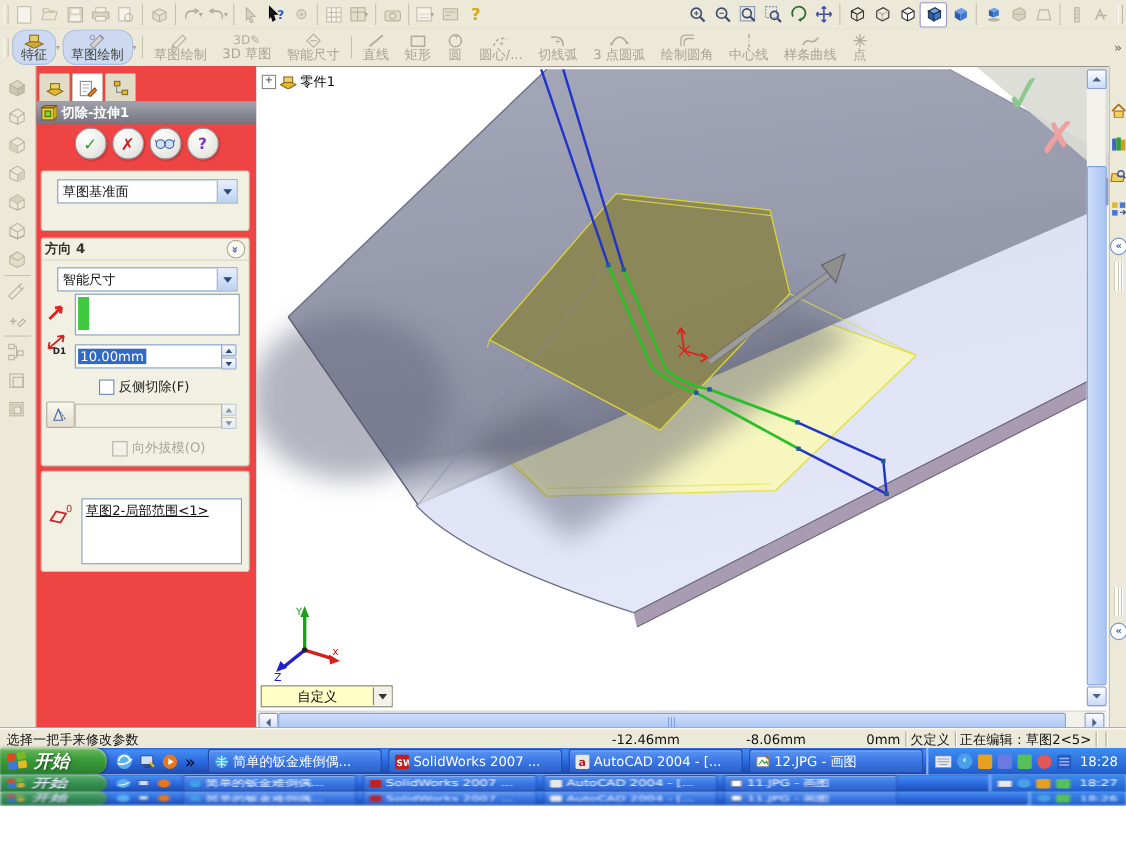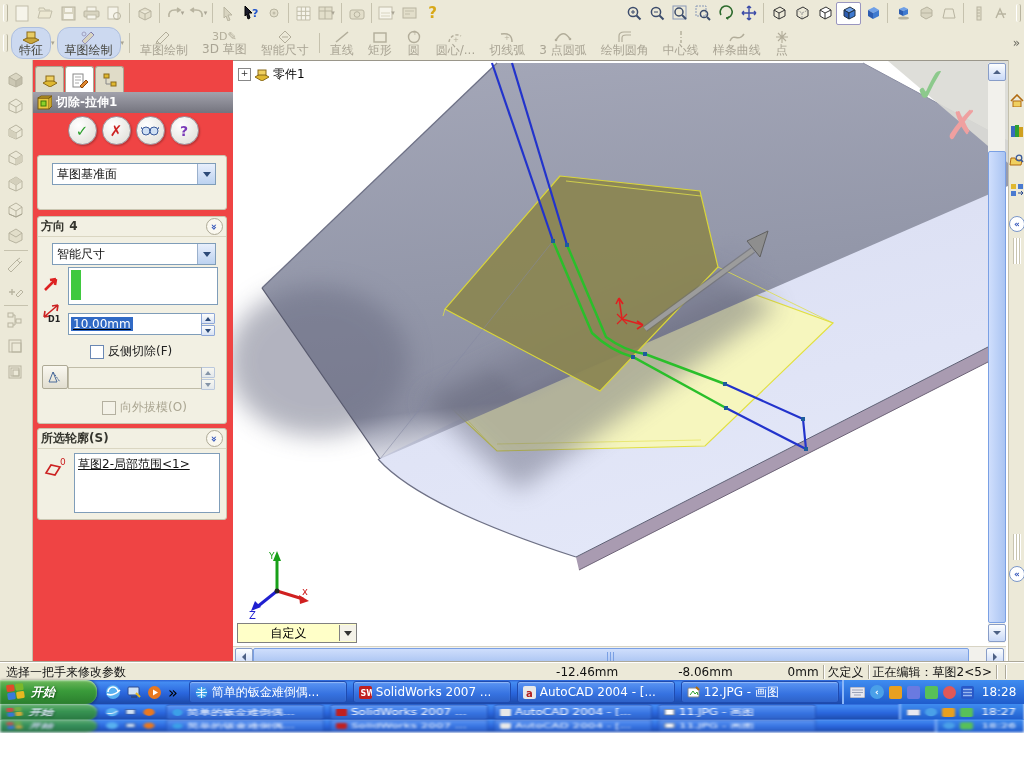--- a/index.html
+++ b/index.html
@@ -90,21 +90,21 @@
   .status{left:0;top:662px;width:1024px;height:18px;background:#ece9d8;border-top:1px solid #fff;
         box-shadow:0 -1px 0 #aca899;display:flex;align-items:center;font-size:12px;color:#111;}
   .ssep{width:1px;height:14px;background:#aca899;box-shadow:1px 0 0 #fff;margin:0 4px;}
   
   .tbar{width:1024px;height:24px;background:linear-gradient(180deg,#2b63d6 0%,#448cf2 10%,#2a66dd 55%,#1c49a8 100%);
         display:flex;align-items:center;position:relative;}
   .start{width:97px;height:24px;border-radius:0 11px 11px 0;
         background:linear-gradient(180deg,#6cb85a 0%,#3a9b3a 45%,#2b7f2e 100%);
         box-shadow:inset 0 1px 2px rgba(255,255,255,.55),1px 0 3px rgba(0,0,0,.4);
         display:flex;align-items:center;gap:5px;padding-left:6px;box-sizing:border-box;
-        color:#fff;font-style:italic;font-weight:bold;font-size:12px;text-shadow:1px 1px 2px #1a551a;flex:none;}
+        color:#fff;font-style:italic;font-weight:bold;font-size:16px;text-shadow:1px 1px 2px #1a551a;flex:none;}
   .ql{display:flex;align-items:center;gap:6px;padding:0 8px;flex:none;}
   .task{width:146px;height:20px;margin:0 3px;background:linear-gradient(180deg,#5a95f4,#3672e0 60%,#2e62c8);
         border:1px solid #1f4bb0;border-radius:3px;color:#fff;font-size:12px;display:flex;align-items:center;gap:4px;
         padding:0 5px;overflow:hidden;white-space:nowrap;flex:none;box-shadow:inset 0 1px 1px rgba(255,255,255,.35);}
   .tray{margin-left:auto;height:24px;display:flex;align-items:center;gap:5px;padding:0 8px 0 6px;
         background:linear-gradient(180deg,#3f8cf0,#1f5ccc);border-left:2px solid #8ab6f8;flex:none;}
   .time{color:#fff;font-size:12px;margin-left:3px;}
   .trayic{width:13px;height:13px;border-radius:2px;flex:none;}
   .echo{overflow:hidden;}
   .echo .inner{transform-origin:0 0;filter:blur(1px);}
@@ -601,21 +601,21 @@
       </div>
       <div style="position:absolute;left:30px;top:50px;width:148px;height:36px;background:#fff;border:1px solid #7f9db9;">
         <div style="position:absolute;left:2px;top:2px;width:10px;height:30px;background:#3fc93f;"></div>
       </div>
       <div style="position:absolute;left:2px;top:84px;">
         <svg width="26" height="22">
             <path d="M4,16 L18,4 M18,4 L12,5 M18,4 L17,10 M4,16 L10,15 M4,16 L5,10" stroke="#cc2222" stroke-width="1.6" fill="none"></path>
             <text x="8" y="21" font-size="8" fill="#222" font-weight="bold">D1</text>
           </svg>
       </div>
-      <div class="tbox" style="position:absolute;left:30px;top:96px;width:130px;text-decoration:underline;">
+      <div class="tbox" style="position:absolute;left:30px;top:96px;width:130px;">
         <span class="sel">10.00mm</span>
       </div>
       <div class="spin" style="position:absolute;left:163px;top:96px;">
         <div class="sb">
             <div class="tri-u"></div>
           </div>
         <div class="sb">
             <div class="tri-dn"></div>
           </div>
       </div>
@@ -638,26 +638,20 @@
             <div class="tri-dn"></div>
           </div>
       </div>
       <div class="cbrow" style="position:absolute;left:42px;top:182px;">
         <div class="cbox dis"></div>
         <span class="dis">向外拔模(O)</span>
       </div>
     </div>
 
     <div class="grp" style="top:368px;height:92px;">
-      <div class="ghead">
-        <span>所选轮廓(S)</span>
-        <div class="chevbtn">
-            <span>«</span>
-          </div>
-      </div>
       <div style="position:absolute;left:5px;top:28px;">
         <svg width="24" height="22">
             <path d="M3,16 L8,8 L17,10 L12,18 Z" fill="none" stroke="#cc2222" stroke-width="1.6"></path>
             <text x="17" y="8" font-size="9" fill="#cc2222">0</text>
           </svg>
       </div>
       <div class="listbox" style="position:absolute;left:36px;top:24px;width:144px;height:58px;text-decoration:underline;">
         <div style="padding:2px 3px;">草图2-局部范围&lt;1&gt;</div>
       </div>
     </div>

